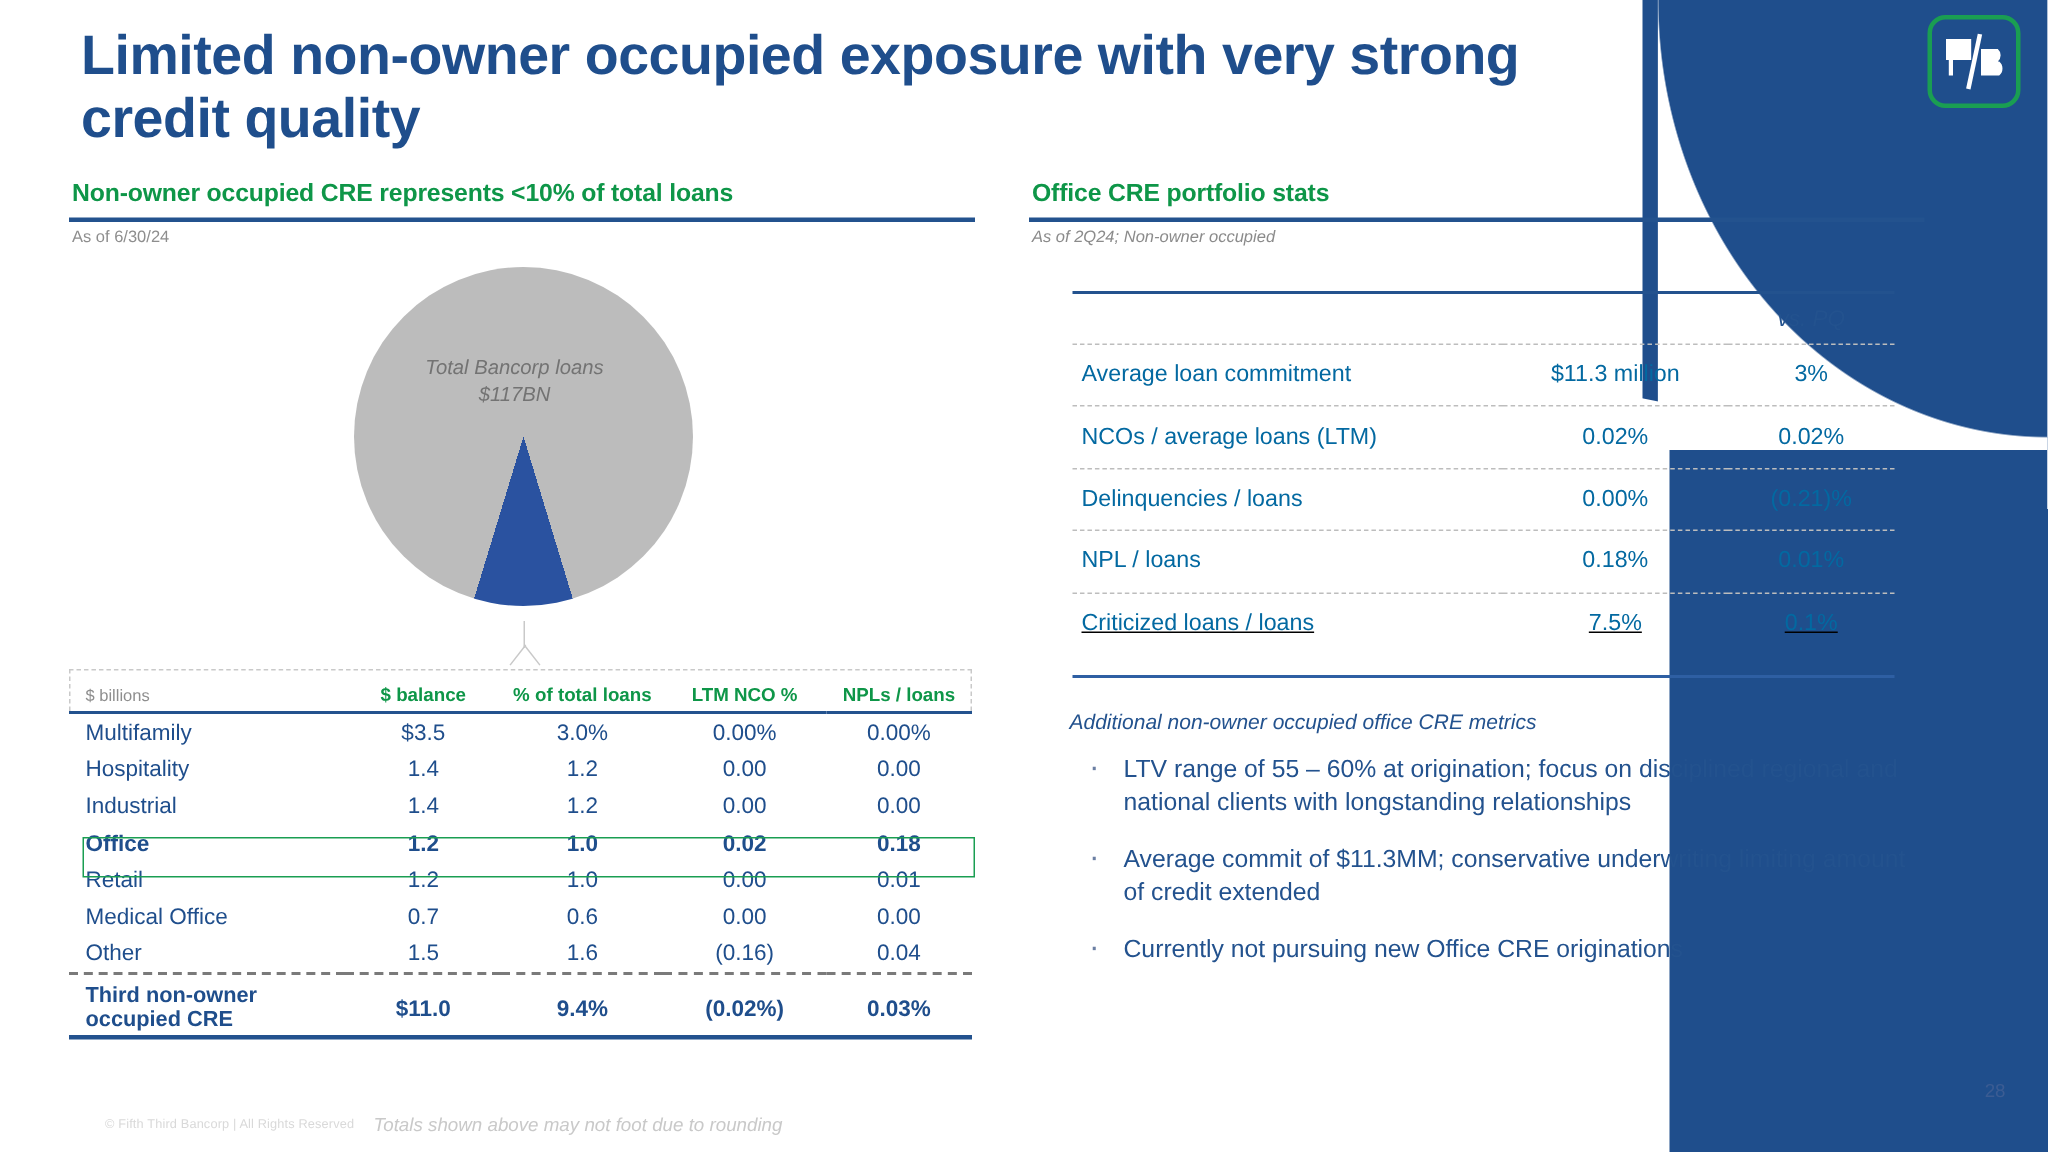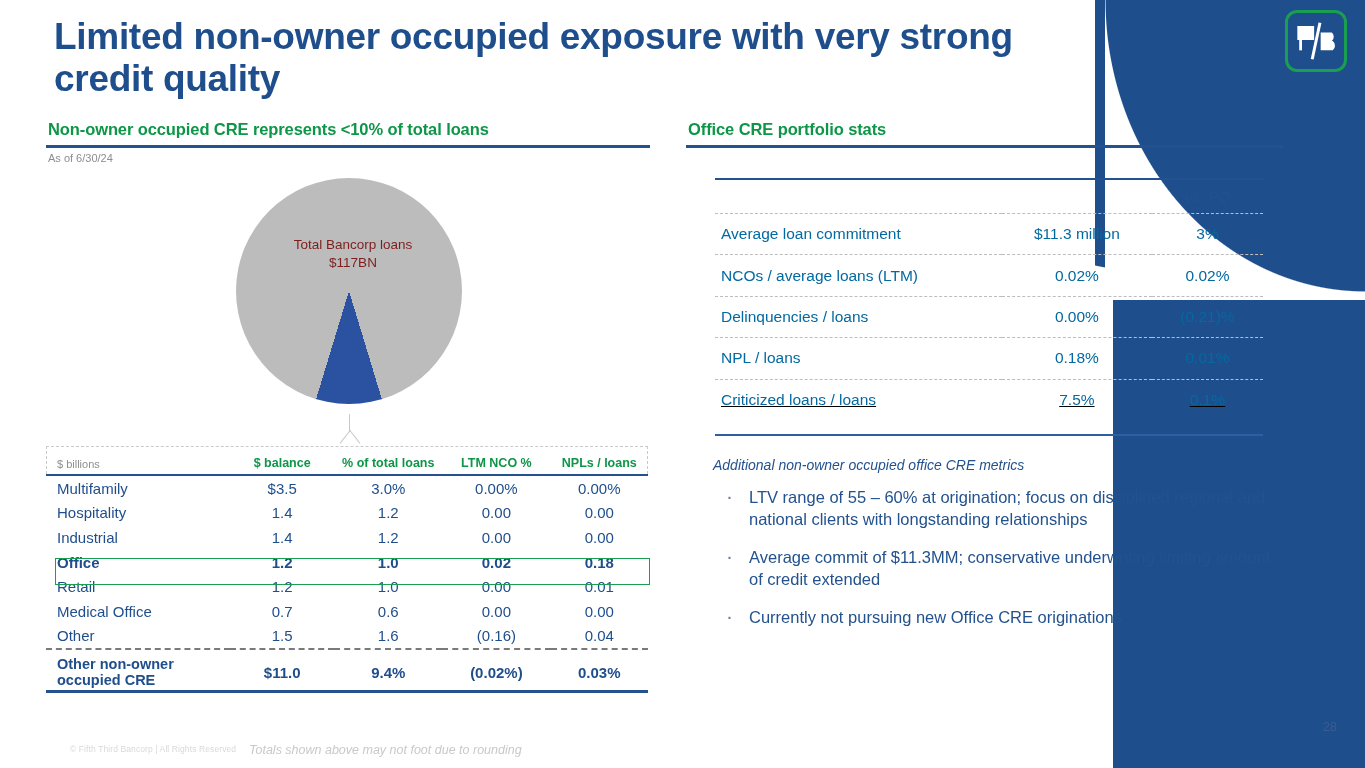--- a/index.html
+++ b/index.html
@@ -67,22 +67,22 @@
   .col-right .as-of{font-style:italic;color:#8b8b8b;}
 
   
   .pie-wrap{position:relative;height:250px;}
   .pie{
     position:absolute;left:190px;top:14px;width:226px;height:226px;
     border-radius:50%;
     background:conic-gradient(from 163.1deg, #2A52A0 0deg 33.84deg, #BCBCBC 33.84deg 360deg);
   }
   .pie-label{
-    position:absolute;left:194px;top:72px;width:226px;
-    text-align:center;color:#7f1d1d;font-size:13.5px;line-height:1.35;
+    position:absolute;left:184px;top:72px;width:226px;
+    text-align:center;color:#737373;font-size:13.5px;line-height:1.35;font-style:italic;
   }
 
   
   .callout{position:relative;height:38px;}
   .callout .stem{
     position:absolute;left:303px;top:0;width:1px;height:18px;
     background:#c9c9c9;
   }
   .callout .vee{
     position:absolute;left:289px;top:16px;width:30px;height:16px;
@@ -276,39 +276,40 @@
           </tr>
           <tr>
             <td class="c0">Other</td>
             <td class="c1">1.5</td>
             <td class="c2">1.6</td>
             <td class="c3">(0.16)</td>
             <td class="c4">0.04</td>
           </tr>
           <tr class="total">
             <td class="c0">
-              <div>Other non-owner</div>
+              <div>Third non-owner</div>
               <div>occupied CRE</div>
             </td>
             <td class="c1">$11.0</td>
             <td class="c2">9.4%</td>
             <td class="c3">(0.02%)</td>
             <td class="c4">0.03%</td>
           </tr>
         </tbody>
       </table>
       <div class="ltable-bottom"></div>
       <div class="hl-box" style="top:102px;"></div>
     </div>
   </div>
 
   <div class="col-right">
 
     <div class="sec-head">Office CRE portfolio stats</div>
     <div class="sec-rule"></div>
+    <div class="as-of">As of 2Q24; Non-owner occupied</div>
 
     <table class="stats">
       <thead>
         <tr>
           <th class="s0"></th>
             <th class="s1"></th>
             <th class="s2"></th>
         </tr>
         <tr class="vs-row">
           <th class="s0"></th>

